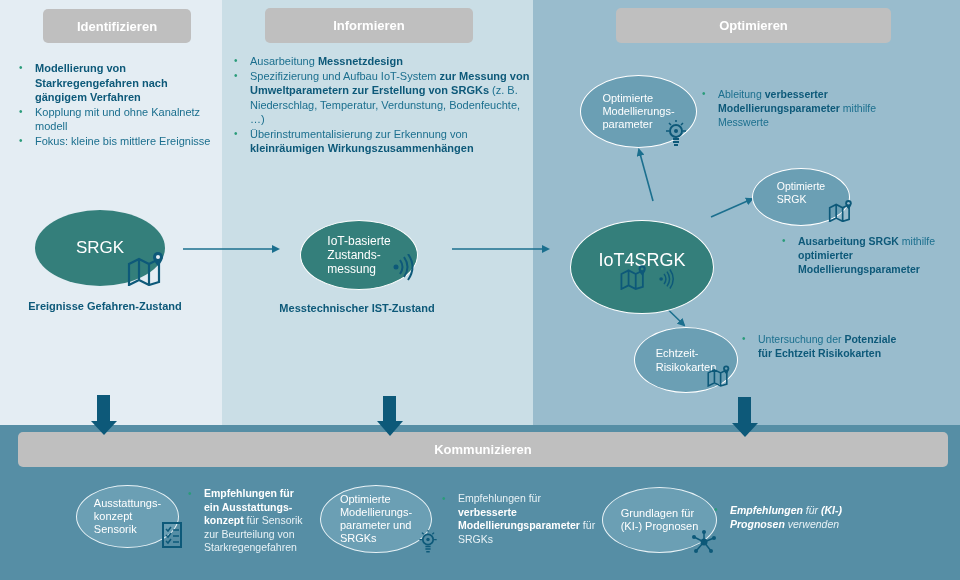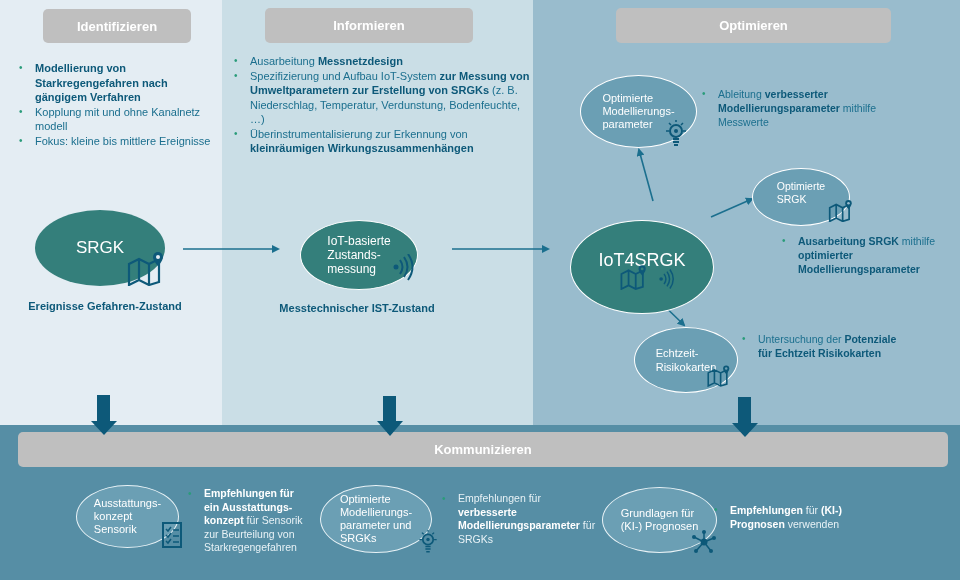--- a/index.html
+++ b/index.html
@@ -179,15 +179,15 @@
       <line x1="12" y1="12" x2="22" y2="8"></line>
       <line x1="12" y1="12" x2="4" y2="21"></line>
       <line x1="12" y1="12" x2="19" y2="21"></line>
     </g>
   <circle cx="12" cy="2" r="2" fill="#0d5979"></circle>
     <circle cx="2" cy="7" r="2" fill="#0d5979"></circle>
     <circle cx="22" cy="8" r="2" fill="#0d5979"></circle>
     <circle cx="4" cy="21" r="2" fill="#0d5979"></circle>
     <circle cx="19" cy="21" r="2" fill="#0d5979"></circle>
 </svg>
-<ul class="bullets white" style="left:712px;top:503px;width:170px;font-size:10.5px;line-height:14px;">
+<ul class="bullets white" style="left:712px;top:503px;width:170px;font-size:10.5px;line-height:14px;font-style:italic;">
     <li class="comm-text"><span class="b">Empfehlungen</span><span> für </span><span class="b">(KI-) Prognosen</span><span> verwenden</span></li>
   </ul>
 
 </body></html>

